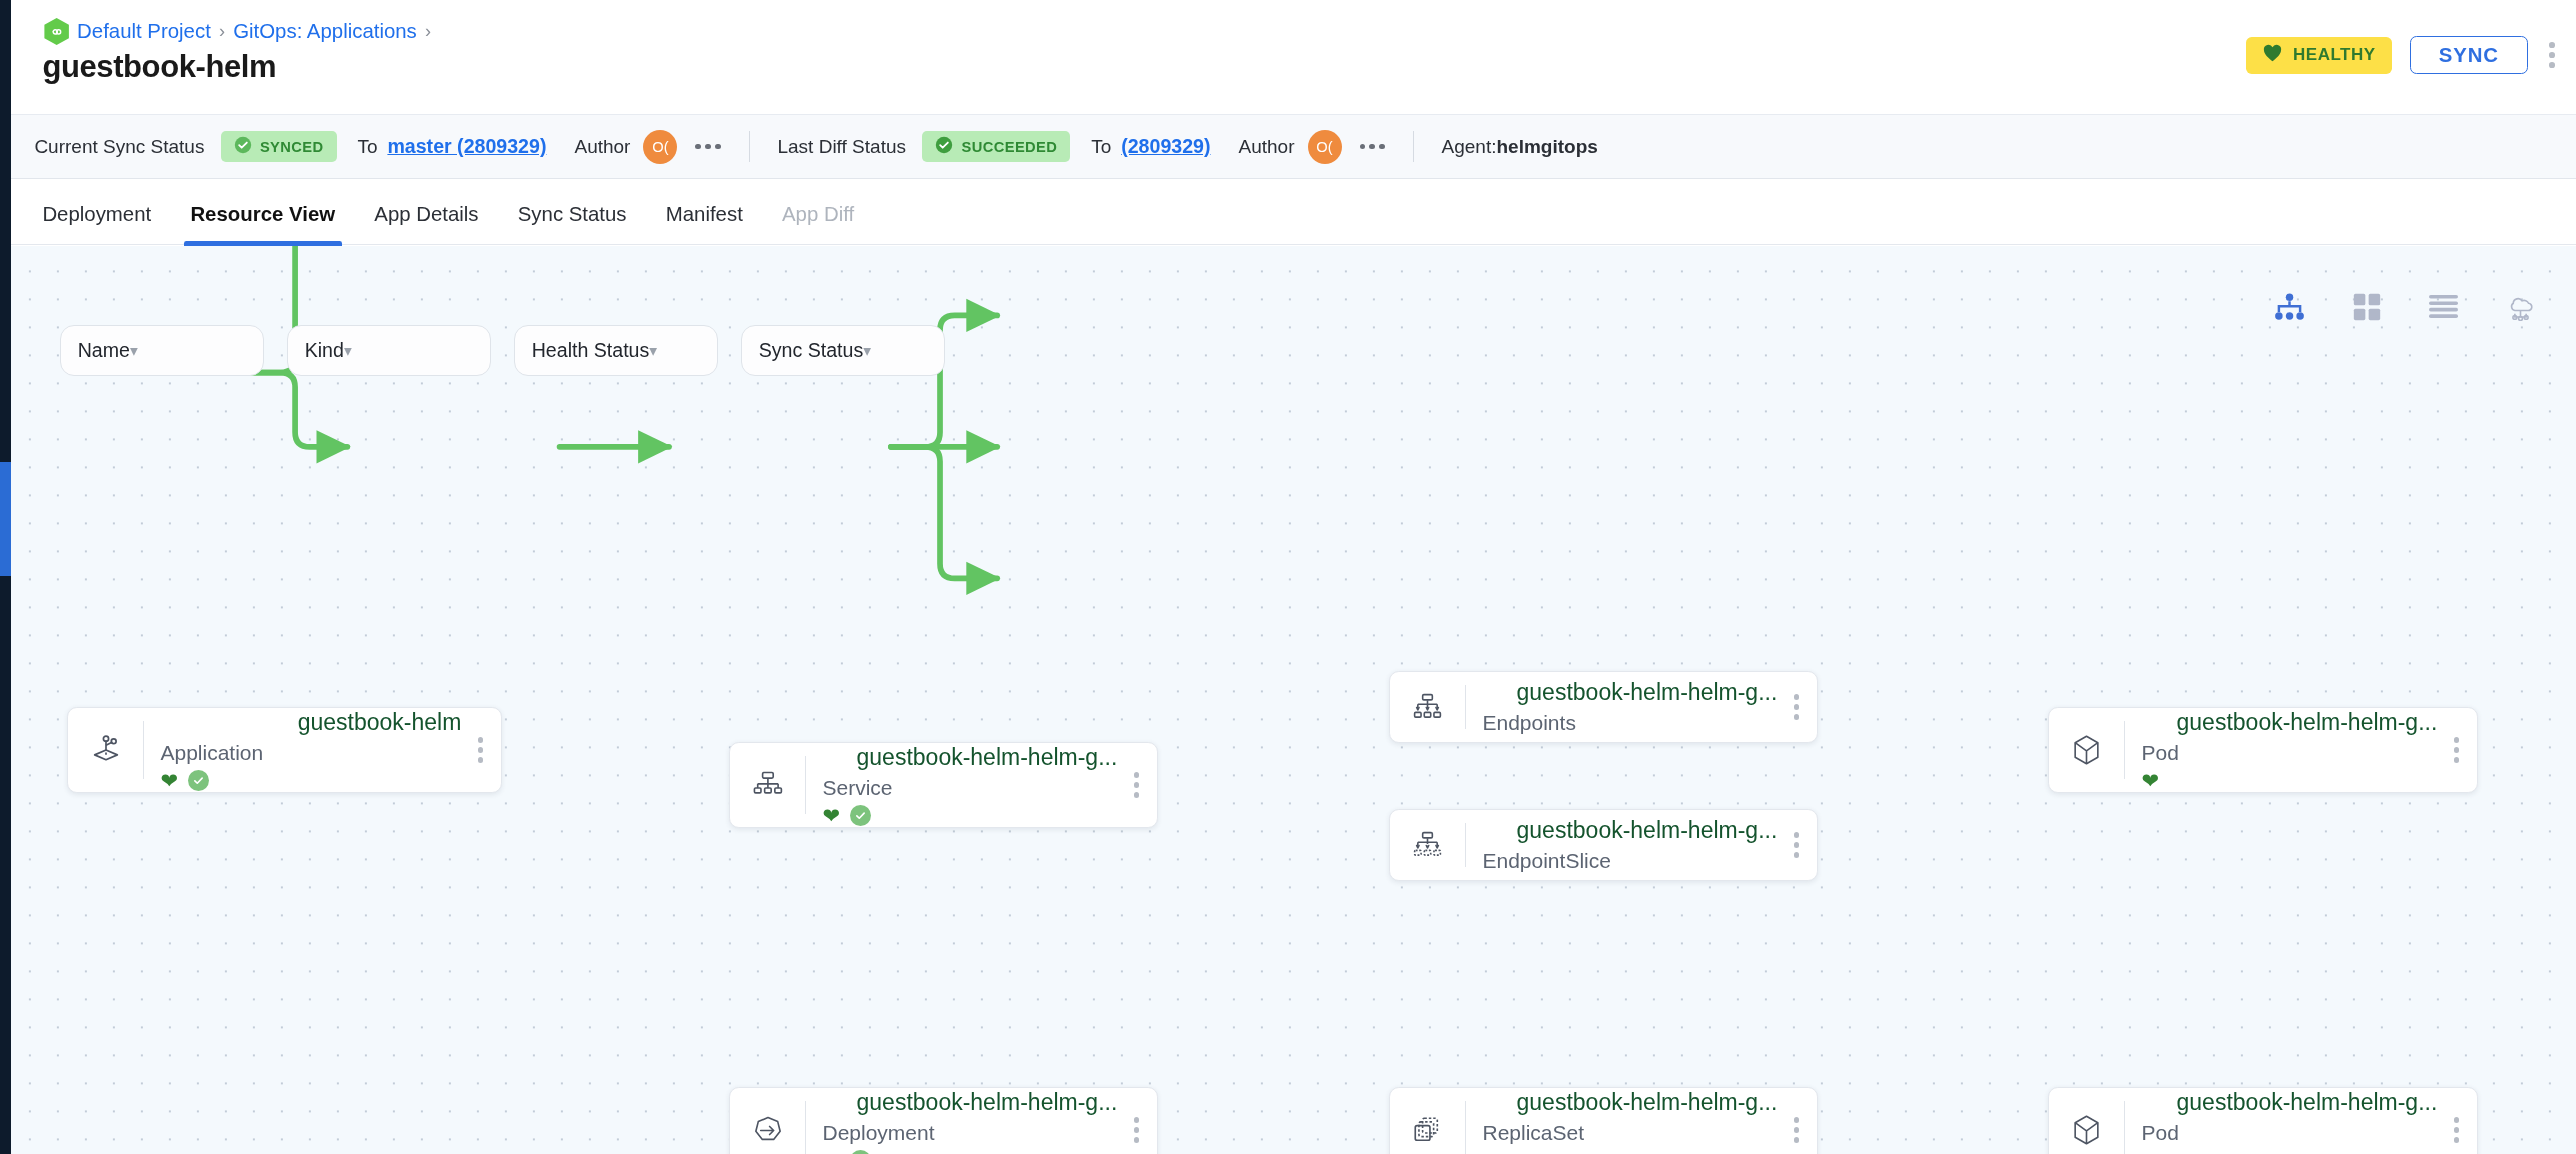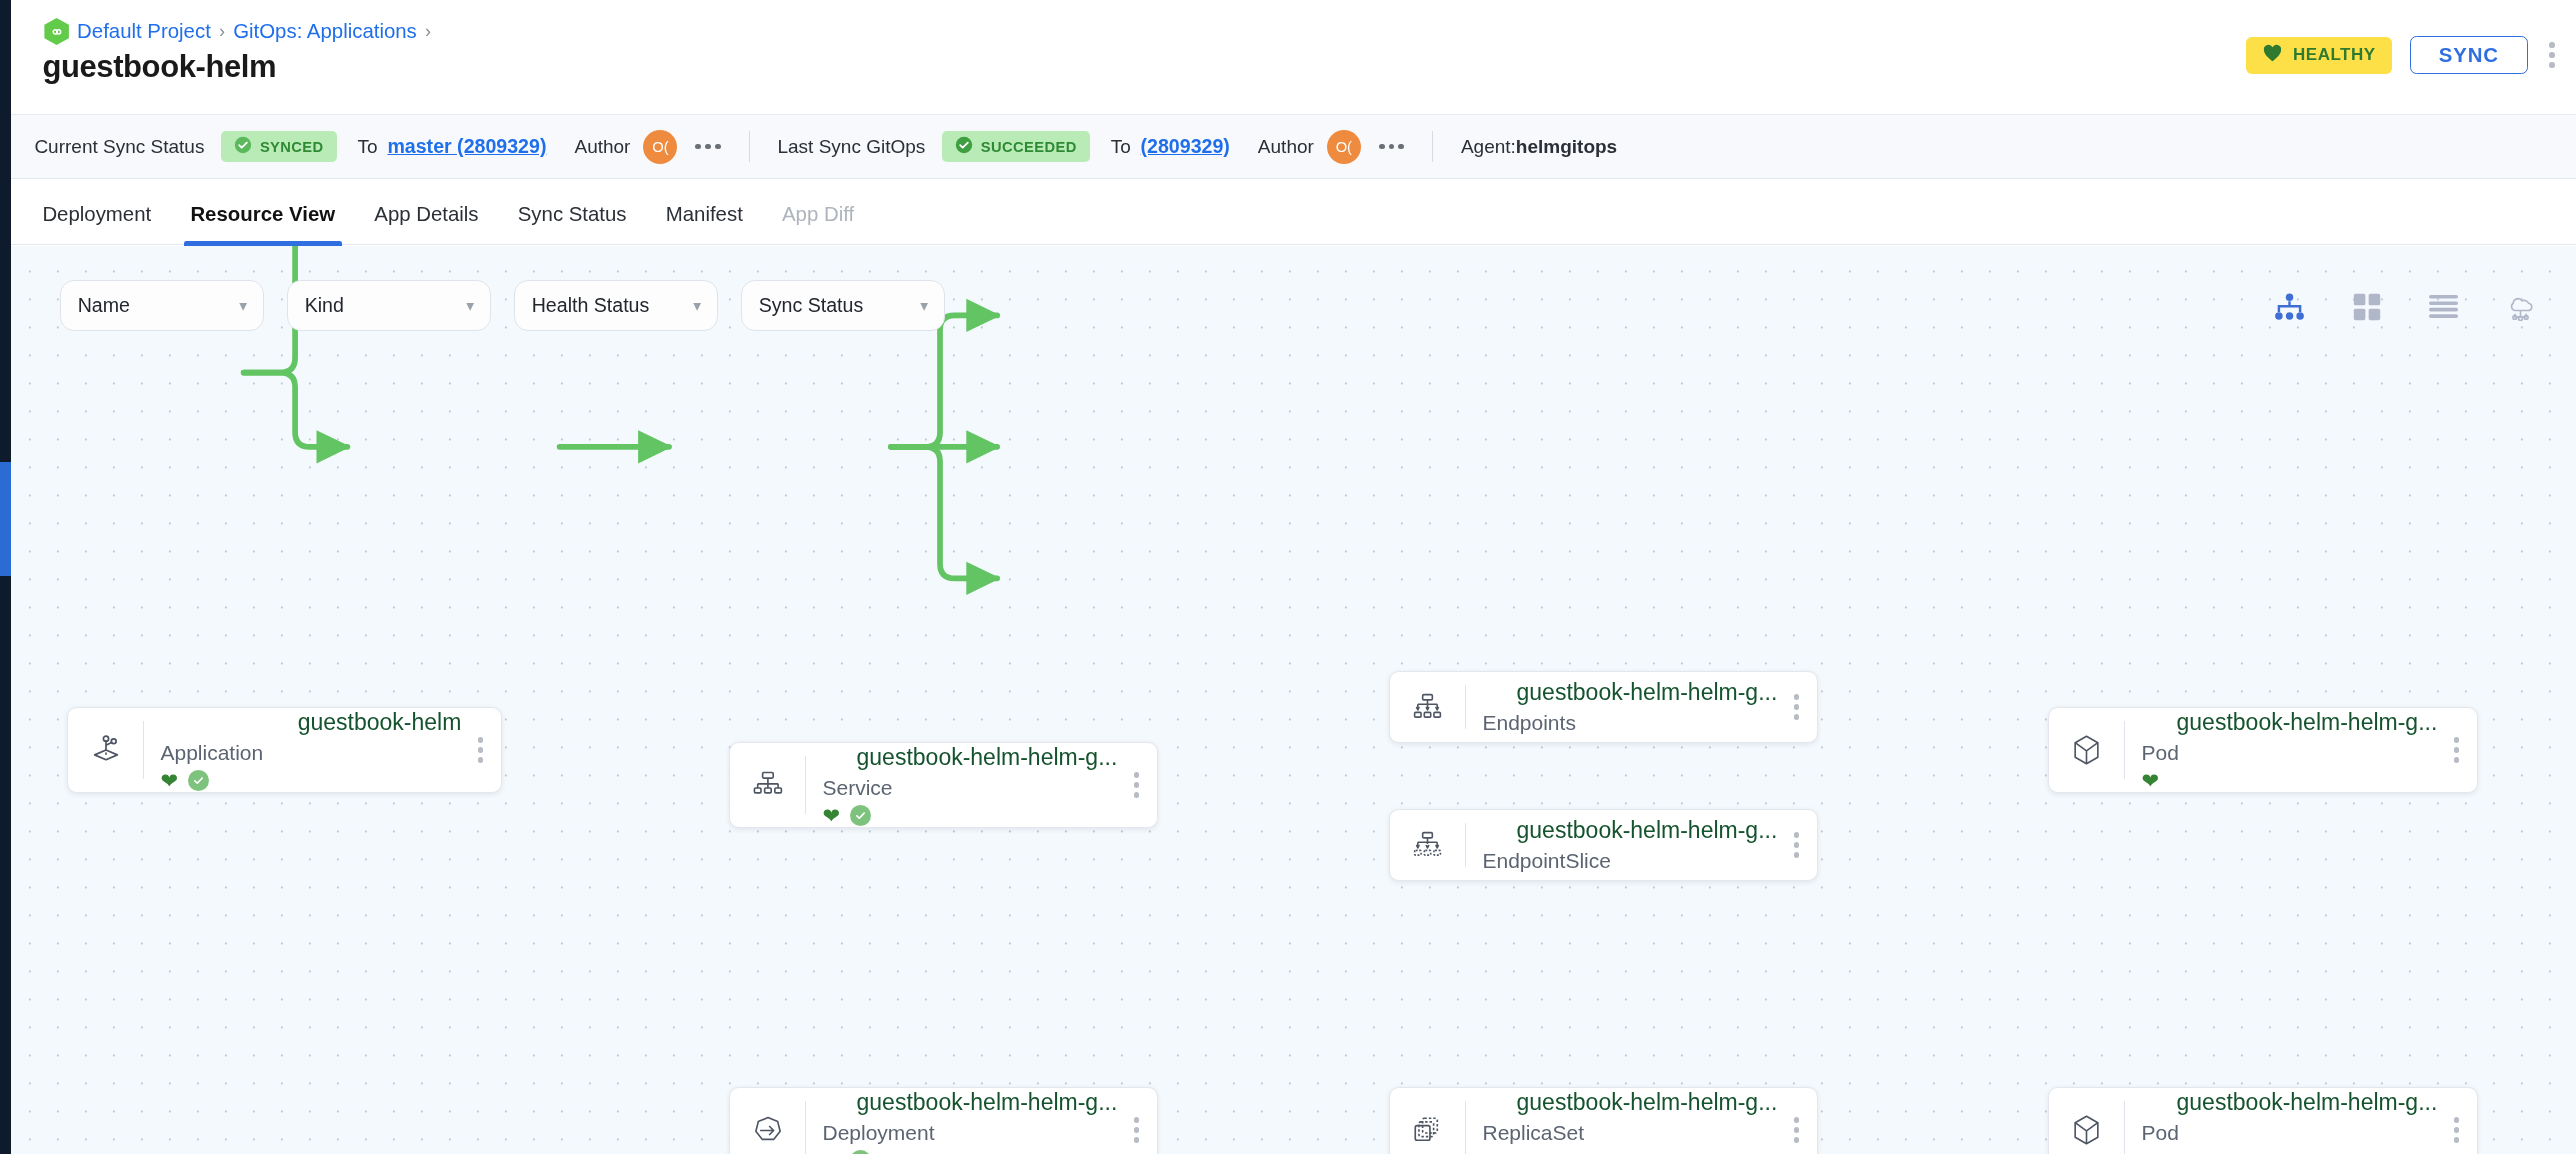--- a/index.html
+++ b/index.html
@@ -120,22 +120,22 @@
     background-position: 4.9px 11.4px;
     overflow: hidden;
   }
   .filters {
     position: absolute; left: 49px; top: 34px;
     display: flex; gap: 23px; z-index: 12;
   }
   .select {
     width: 204px; height: 51px; background: #fdfdfe;
     border: 1.6px solid #dfe4ea; border-radius: 14px;
-    display: flex; align-items: center; justify-content: space-between;
-    padding: 0 16.3px; font-size: 19.6px; color: #22262d; cursor: pointer;
+    display: flex; align-items: center; justify-content: flex-start;
+    padding: 0 16.3px; font-size: 19.6px; color: #22262d; cursor: pointer; margin-top: 45px;
   }
   .chev { color: #9aa1ab; font-size: 15.5px; }
 
   .view-toggles {
     position: absolute; right: 36px; top: 41px;
     display: flex; align-items: center; gap: 38px; z-index: 12;
   }
   .vt { cursor: pointer; display: flex; align-items: center; justify-content: center; width: 39px; height: 39px; }
 
   
@@ -230,21 +230,21 @@
     <span class="sb-author">Author</span>
     <span class="avatar">O(</span>
     <span class="kebab-h">
         <i></i>
         <i></i>
         <i></i>
       </span>
 
     <span class="sb-divider"></span>
 
-    <span class="sb-label">Last Sync GitOps</span>
+    <span class="sb-label">Last Diff Status</span>
     <span class="sb-chip">
       <span>
         <svg width="18" height="18" viewBox="0 0 22 22">
             <circle cx="11" cy="11" r="10" fill="#3f9e3f"></circle>
             <path d="M6.3 11.2l3.1 3.1 6.3-6.3" fill="none" stroke="#fff" stroke-width="2.2" stroke-linecap="round" stroke-linejoin="round"></path>
           </svg>
       </span>
       <span>SUCCEEDED</span>
     </span>
     <span class="sb-to">To</span>

